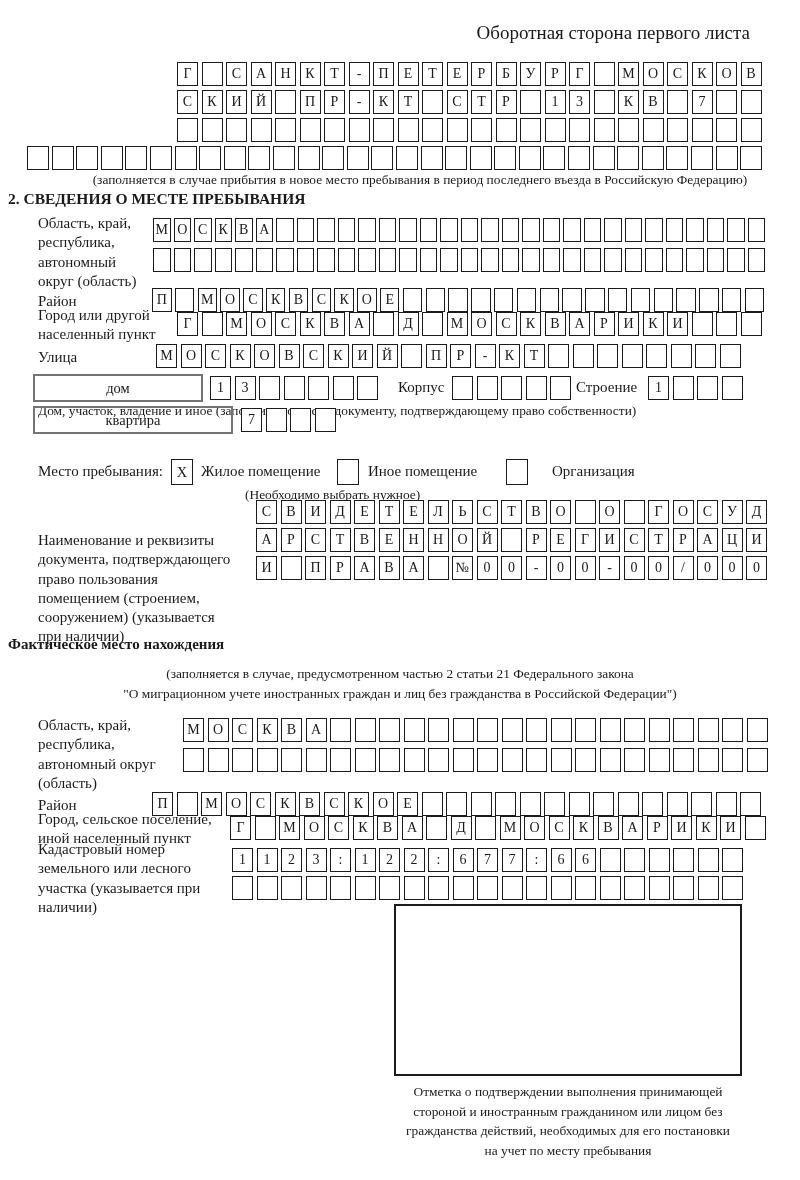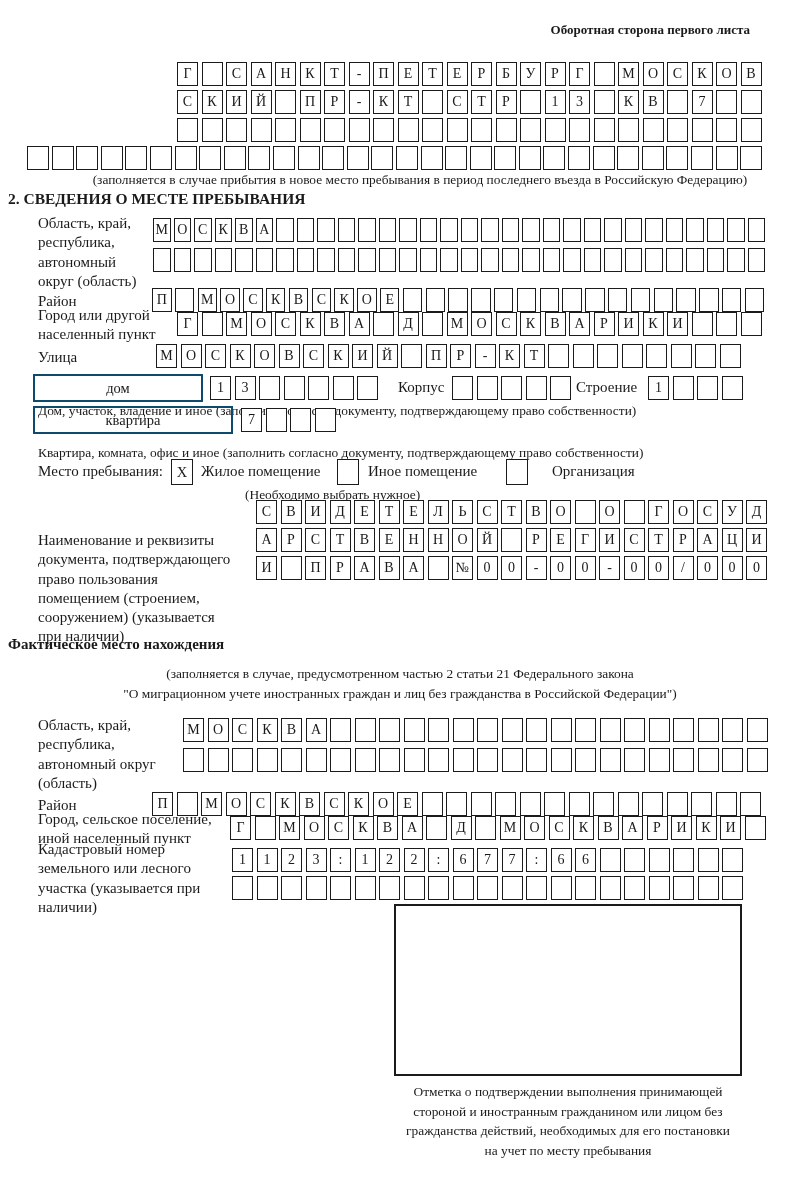--- a/index.html
+++ b/index.html
@@ -14,34 +14,34 @@
   
   .cn{gap:3px;} .cn .cell{width:17.5px;}
   
   .cd{gap:3.3px;} .cd .cell{width:19.5px;}
   
   .cf{gap:2.6px;} .cf .cell{width:22px;}
   .lbl{position:absolute;font-size:15px;line-height:19.3px;}
   .cap{position:absolute;font-size:13.4px;line-height:17px;white-space:nowrap;}
   .capc{position:absolute;left:0;width:100%;text-align:center;font-size:13.4px;white-space:nowrap;}
   .ttl{position:absolute;left:8px;width:100%;text-align:left;font-weight:bold;font-size:15.5px;}
-  .bigbox{position:absolute;box-sizing:border-box;border:2px solid #0c4a6e;height:28px;
+  .bigbox{position:absolute;box-sizing:border-box;border:2px solid #737373;height:28px;
           display:flex;align-items:center;justify-content:center;font-size:14.5px;}
   .chk{position:absolute;box-sizing:border-box;border:1.7px solid #1b1b1b;width:22px;height:26px;
        display:flex;align-items:center;justify-content:center;font-size:14.5px;}
   .inline-lbl{position:absolute;font-size:15px;white-space:nowrap;}
   .stamp{position:absolute;box-sizing:border-box;border:2px solid #1b1b1b;background:#fff;}
   .stampcap{position:absolute;font-size:13.4px;line-height:19.5px;text-align:center;}
 </style>
 </head>
 <body>
 
 <div id="page">
 
-  <div class="abs" style="top:22px;right:50px;font-size:13px;font-weight:bold;">Оборотная сторона первого листа</div>
+  <div class="abs" style="top:22px;right:50px;font-size:19px;">Оборотная сторона первого листа</div>
 
   <div class="row cs" style="left:177px;top:62px;">
       <span class="cell">Г</span>
       <span class="cell"></span>
       <span class="cell">С</span>
       <span class="cell">А</span>
       <span class="cell">Н</span>
       <span class="cell">К</span>
       <span class="cell">Т</span>
       <span class="cell">-</span>
@@ -330,21 +330,20 @@
     </div>
   <div class="cap" style="left:38px;top:402px;">Дом, участок, владение и иное (заполнить согласно документу, подтверждающему право собственности)</div>
 
   <div class="bigbox" style="left:33px;top:406px;width:200px;">квартира</div>
   <div class="row cs" style="left:241px;top:408px;">
       <span class="cell">7</span>
       <span class="cell"></span>
       <span class="cell"></span>
       <span class="cell"></span>
     </div>
-  <div class="cap" style="left:38px;top:444px;">Квартира, комната, офис и иное (заполнить согласно документу, подтверждающему право собственности)</div>
 
   <div class="inline-lbl" style="left:38px;top:463px;">Место пребывания:</div>
   <div class="chk" style="left:171px;top:459px;">X</div>
   <div class="inline-lbl" style="left:201px;top:463px;">Жилое помещение</div>
   <div class="chk" style="left:337px;top:459px;"></div>
   <div class="inline-lbl" style="left:368px;top:463px;">Иное помещение</div>
   <div class="chk" style="left:506px;top:459px;"></div>
   <div class="inline-lbl" style="left:552px;top:463px;">Организация</div>
   <div class="cap" style="left:245px;top:486px;">(Необходимо выбрать нужное)</div>
 

